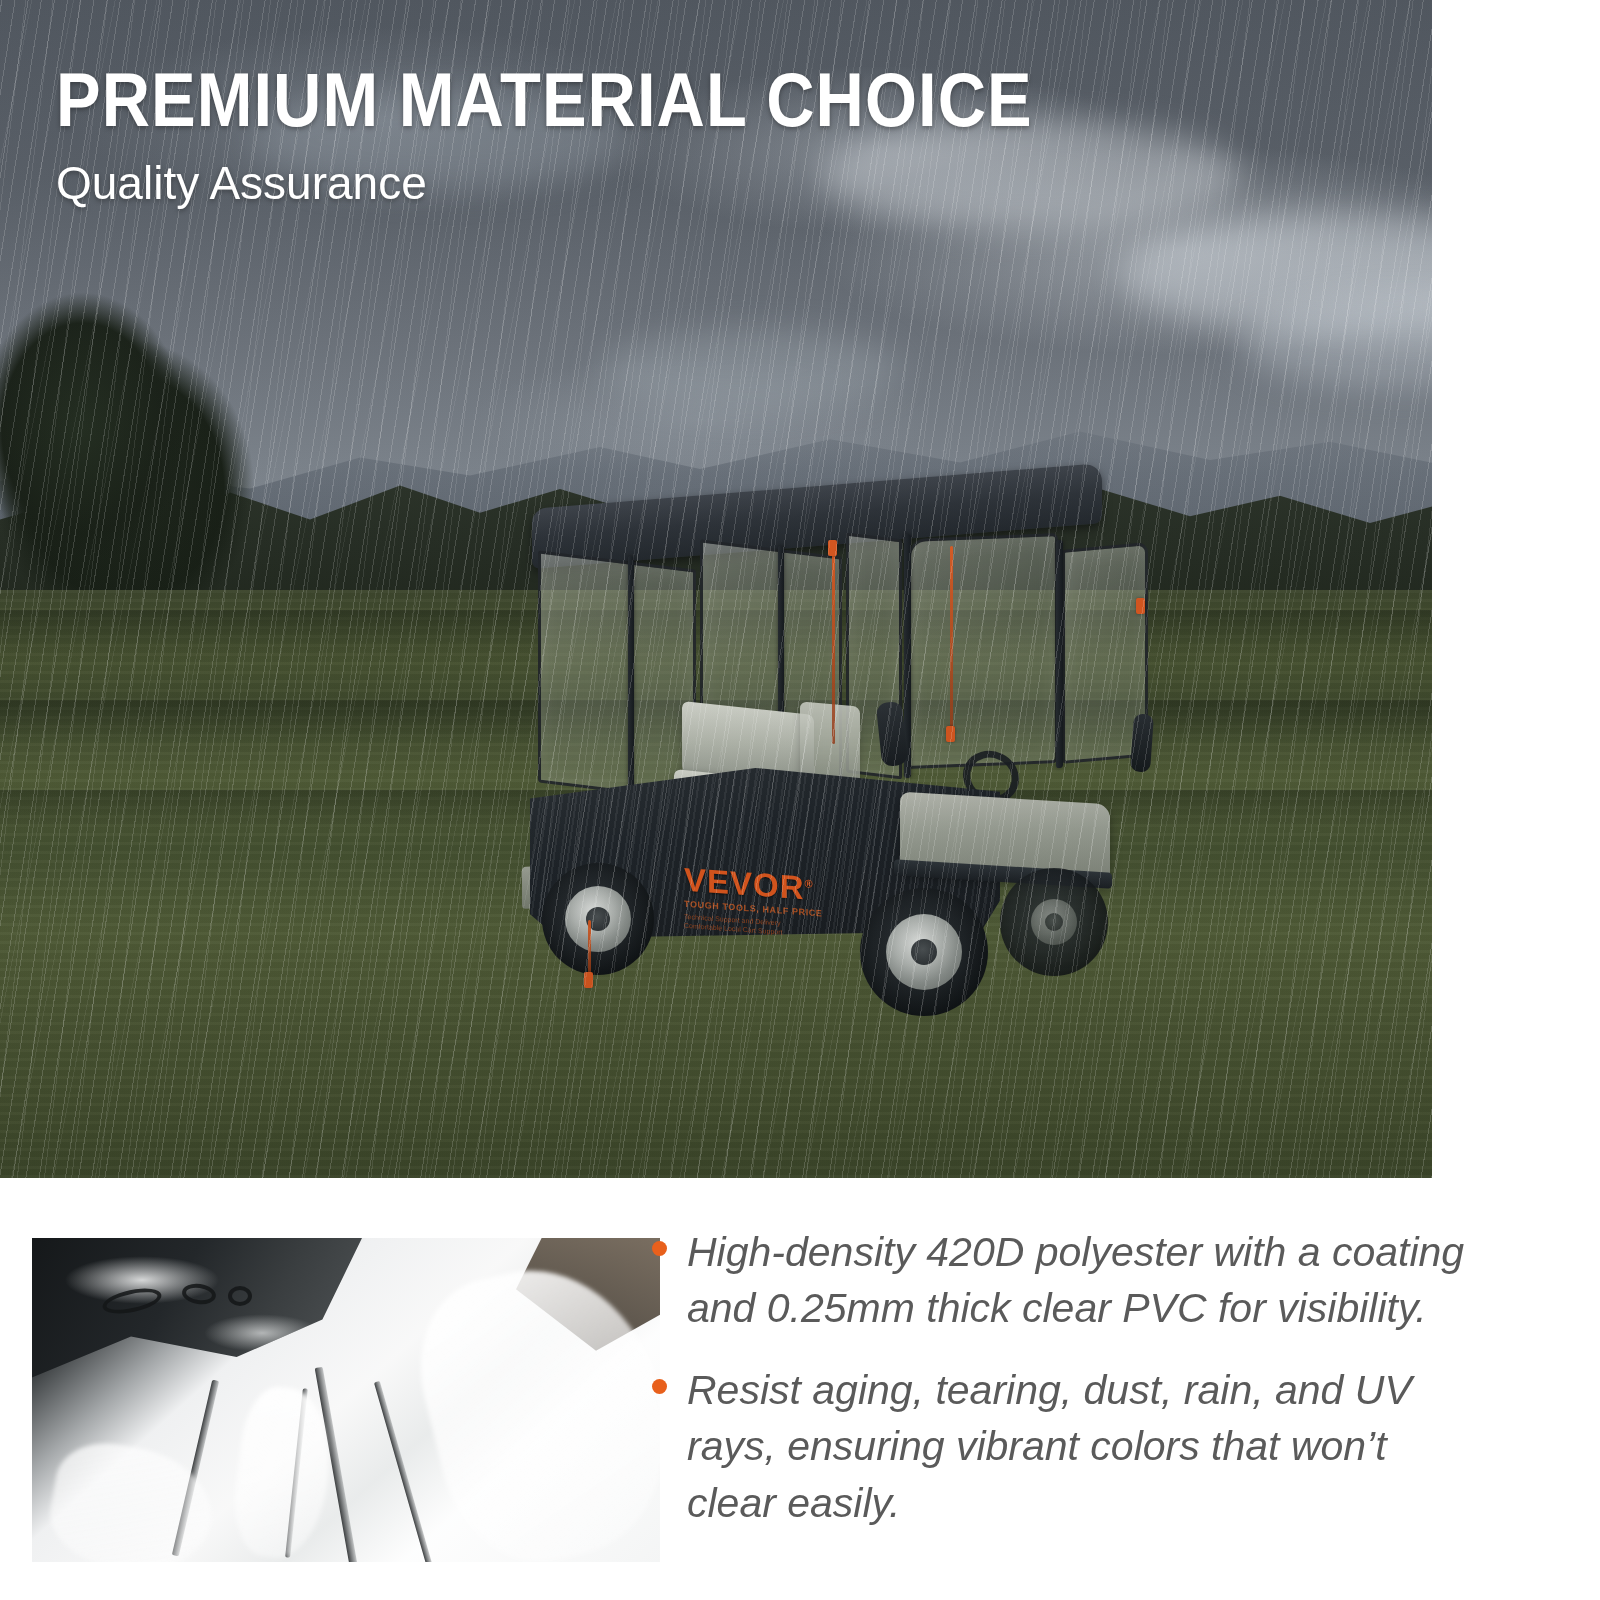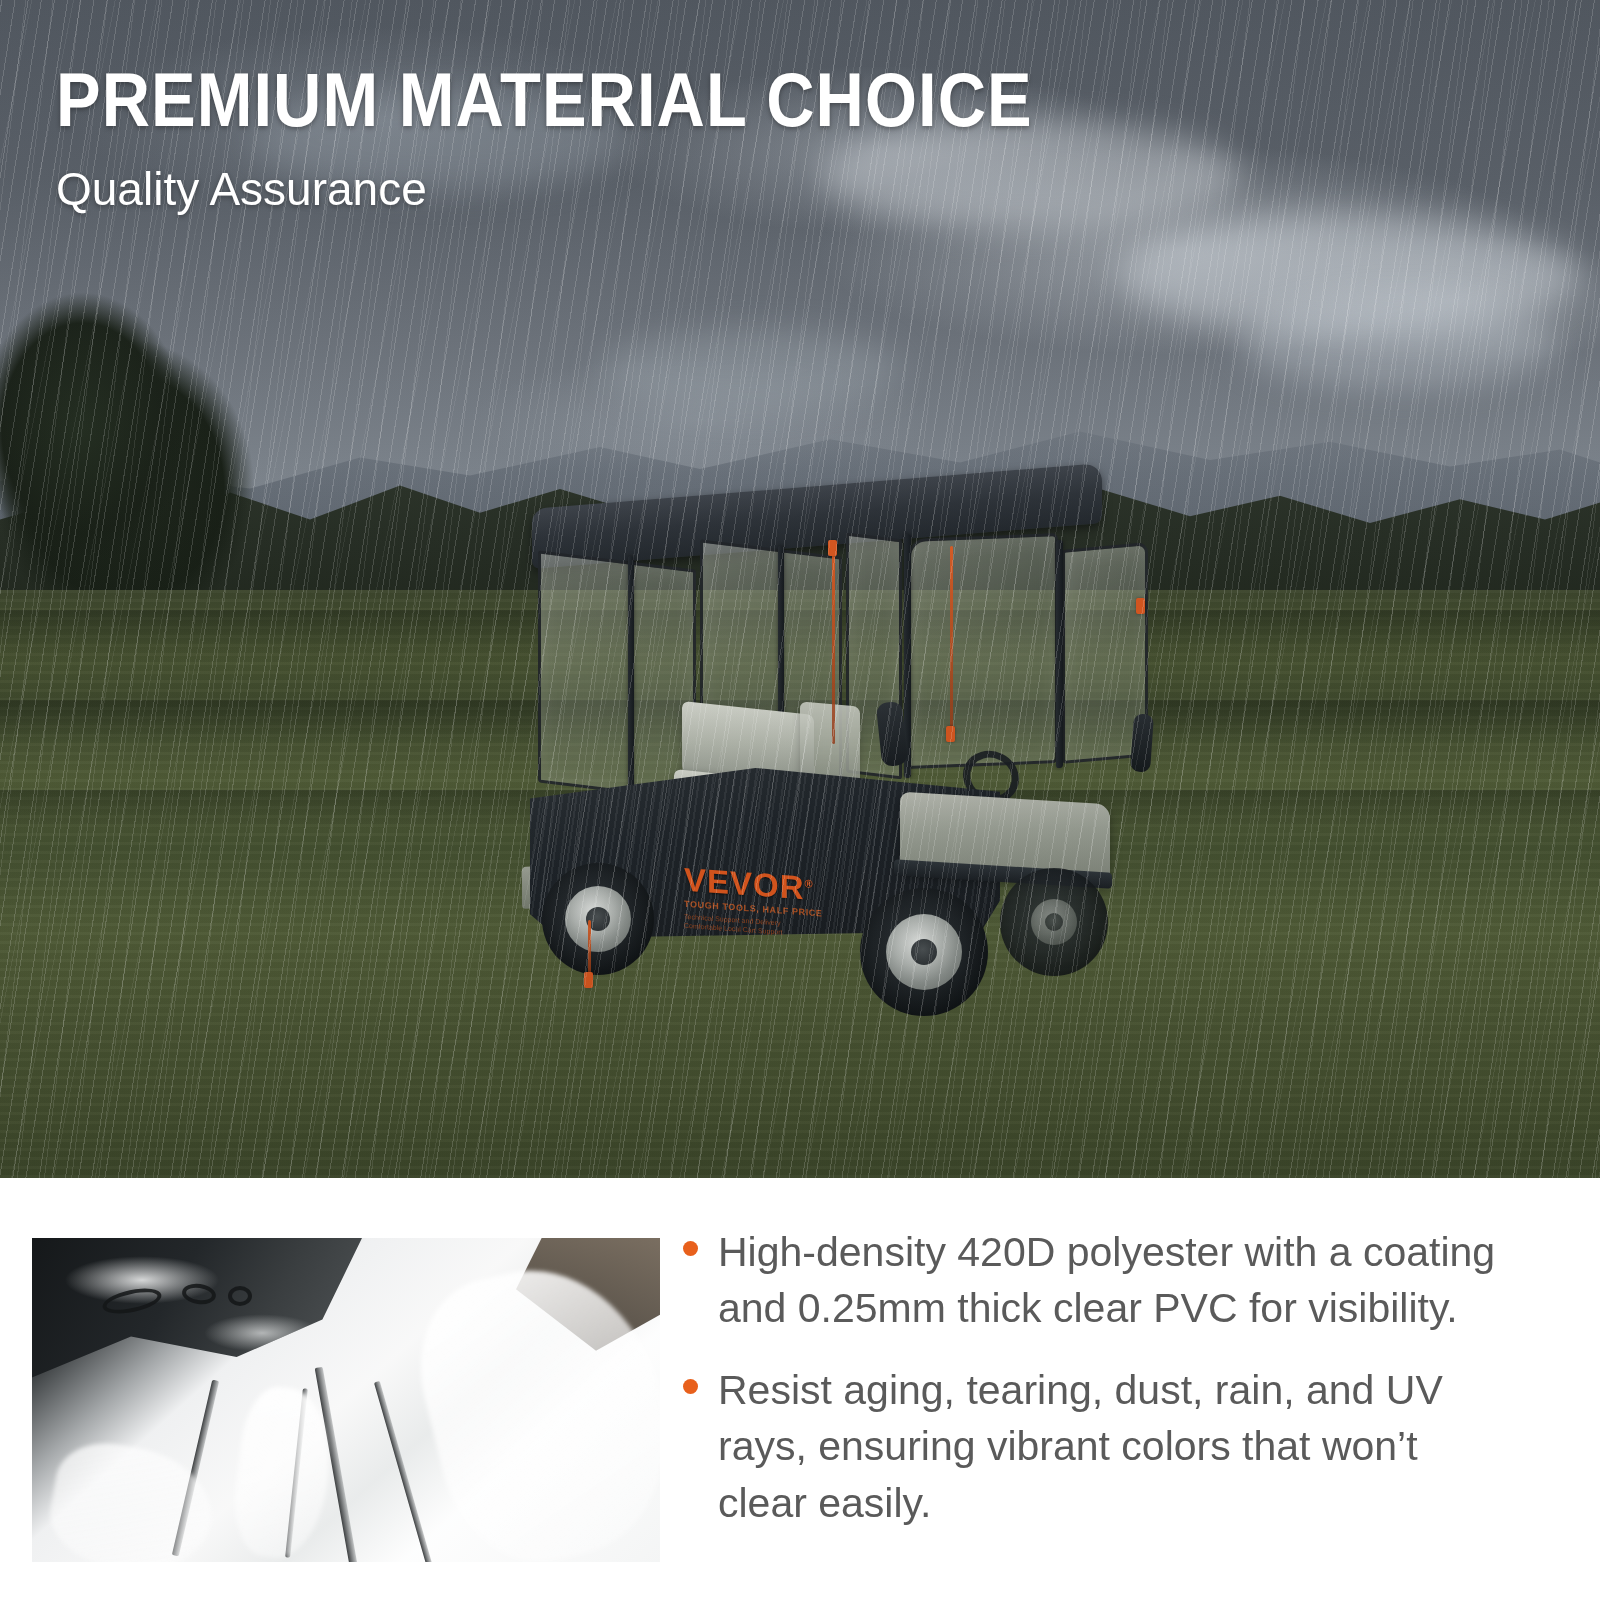--- a/index.html
+++ b/index.html
@@ -2,21 +2,21 @@
 <html><head>
 <meta charset="utf-8">
 <style>
   * { margin:0; padding:0; box-sizing:border-box; }
   html,body { width:1600px; height:1600px; background:#fff;
     font-family:"Liberation Sans", sans-serif; overflow:hidden; }
 
   .page { position:relative; width:1600px; height:1600px; background:#ffffff; }
 
   
-  .hero { position:absolute; left:0; top:0; width:1600px; height:1178px;
+  .hero { position:absolute; left:0; top:0; width:1432px; height:1178px;
           overflow:hidden; background:#3c4148;padding-left:31px; }
 
   
   .sky { position:absolute; left:0; top:0; width:1600px; height:640px;
     background:
       radial-gradient(ellipse 520px 150px at 1180px 250px, rgba(205,210,215,.55), rgba(205,210,215,0) 70%),
       radial-gradient(ellipse 380px 120px at 880px 150px, rgba(190,196,203,.45), rgba(190,196,203,0) 70%),
       radial-gradient(ellipse 300px 95px at 1450px 300px, rgba(198,204,210,.45), rgba(198,204,210,0) 70%),
       radial-gradient(ellipse 420px 130px at 380px 120px, rgba(150,158,167,.40), rgba(150,158,167,0) 72%),
       radial-gradient(ellipse 320px 90px at 700px 420px, rgba(172,180,188,.32), rgba(172,180,188,0) 72%),
@@ -156,21 +156,21 @@
     border:7px solid rgba(22,26,30,.9); border-radius:50%; transform:rotate(-22deg) skewY(6deg); }
 
   .zip{ position:absolute; width:3px; background:linear-gradient(180deg,rgba(225,90,30,.95),rgba(150,55,18,.8)); border-radius:2px; }
   .tab{ position:absolute; width:9px; height:16px; background:#D9551C; border-radius:2px; box-shadow:0 0 3px rgba(0,0,0,.4); }
 
   
   .headline { position:absolute; left:56px; top:62px; width:1200px; }
   .h1 { color:#ffffff; font-weight:bold; font-size:76px; line-height:1.0;
     letter-spacing:1.2px; transform:scaleX(.88); transform-origin:left center;
     text-shadow:0 2px 6px rgba(0,0,0,.35); }
-  .h2 { color:#ffffff; font-size:46px; line-height:1.28; margin-top:22px;
+  .h2 { color:#ffffff; font-size:46px; line-height:1.28; margin-top:16px;
     font-weight:normal; text-shadow:0 2px 5px rgba(0,0,0,.35); }
 
   
   .bottom { position:absolute; left:0; top:1178px; width:1600px; height:422px; background:#ffffff; }
 
   .photo { position:absolute; left:32px; top:60px; width:628px; height:324px;
     overflow:hidden; background:#cfd2d4; }
   .pvc { position:absolute; inset:0;
     background:
       linear-gradient(138deg, rgba(20,22,24,.92) 0%, rgba(40,44,46,.85) 16%, rgba(120,124,126,.5) 26%,
@@ -184,21 +184,21 @@
       linear-gradient(120deg,#15181a 0%, #23272a 40%, #3a3e40 65%, #55595b 100%);
     clip-path: polygon(0 0, 100% 0, 88% 48%, 62% 70%, 30% 58%, 0 82%);
   }
   .pvc .swirl{ position:absolute; border-radius:50%; border:4px solid rgba(20,22,24,.85); }
   .pvc .fold{ position:absolute; background:linear-gradient(90deg, rgba(30,33,35,.85), rgba(90,95,97,.3)); border-radius:2px; }
   .pvc .hilite{ position:absolute; background:linear-gradient(160deg, rgba(255,255,255,.95), rgba(255,255,255,.35)); border-radius:40% 60% 55% 45%; filter:blur(2px); }
   .pvc .earth{ position:absolute; right:0; top:0; width:160px; height:128px;
     background:linear-gradient(200deg,#6d6051,#4a4238 60%,#2c2822);
     clip-path: polygon(26% 0, 100% 0, 100% 60%, 60% 88%, 10% 40%); opacity:.9; }
 
-  .bullets { position:absolute; left:683px; top:46px; width:820px; }
+  .bullets { position:absolute; left:652px; top:46px; width:820px;font-style:italic; }
   .bullet { display:flex; align-items:flex-start; margin-bottom:26px; }
   .dot { flex:0 0 auto; width:15px; height:15px; border-radius:50%;
     background:#E8601C; margin-top:17px; margin-right:20px; }
   .btext { color:#5a5a5a; font-size:41px; line-height:1.37; font-weight:normal; }
 </style>
 </head>
 <body>
 
 <div class="page">
 

